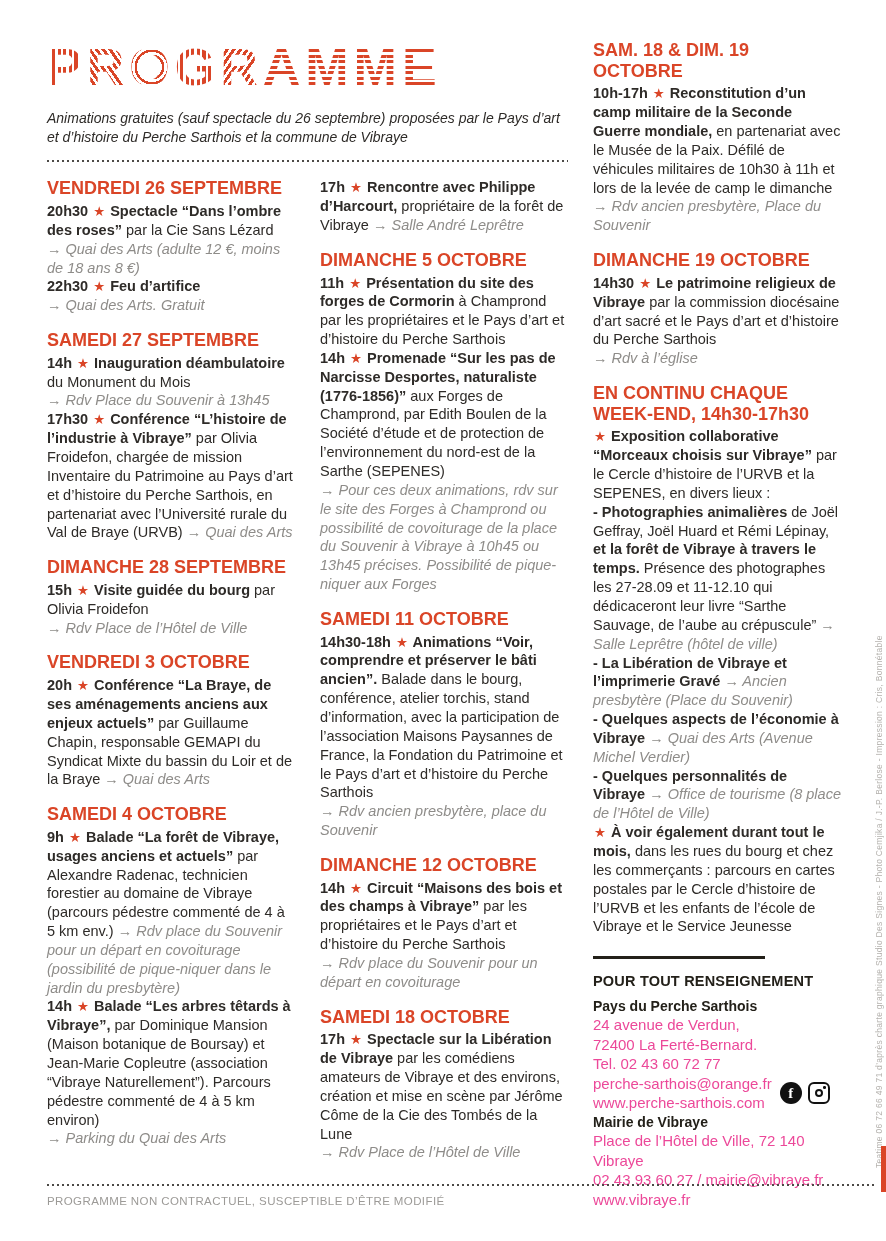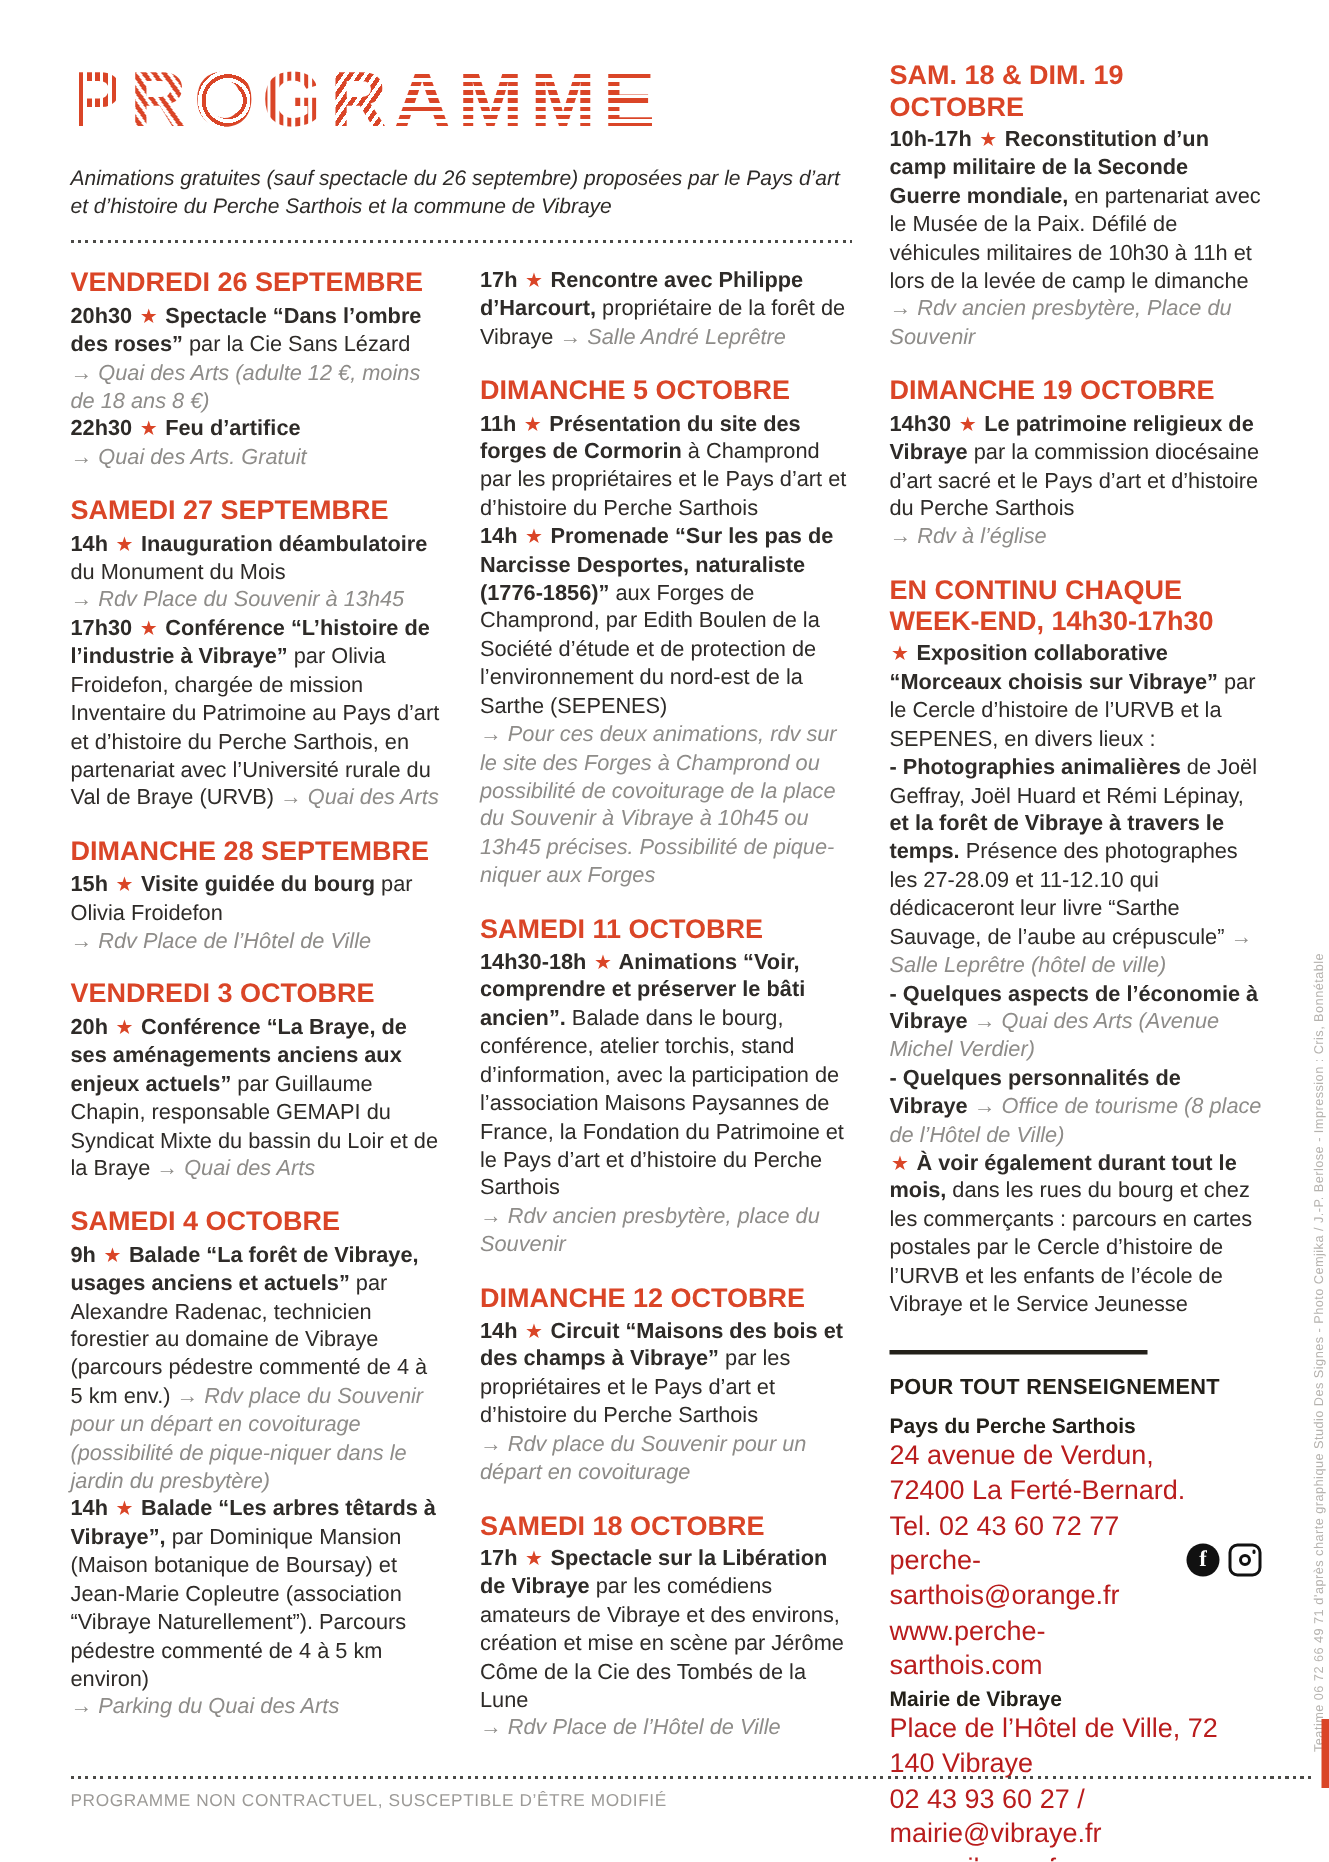--- a/index.html
+++ b/index.html
@@ -63,22 +63,22 @@
   .event{font-size:14.5px;line-height:1.3;margin:0;}
   .event .b{font-weight:700;color:var(--text);}
   .event .r{font-weight:400;color:var(--text);}
   .event .i{font-style:italic;color:var(--muted);}
   .event .star{color:var(--accent);font-size:.92em;padding:0 1px;}
   
   .contact{margin-top:20px;}
   .rule{width:172px;height:3px;background:#232019;margin-bottom:14px;}
   .contact-heading{font-size:14.5px;font-weight:800;letter-spacing:.2px;margin-bottom:8px;color:#232019;}
   .org-name{font-size:14px;font-weight:700;color:#232019;line-height:1.3;}
-  .org-line{font-size:18px;color:#b91c1c;line-height:1.3;}
-  .org-flex{display:flex;align-items:flex-start;gap:8px;}
+  .org-line{font-size:15px;color:#ec4899;line-height:1.3;}
+  .org-flex{display:flex;align-items:center;gap:8px;}
   .icons-row{display:flex;gap:6px;align-items:center;}
   .fb{width:22px;height:22px;border-radius:50%;background:#111;color:#fff;
       display:inline-flex;align-items:center;justify-content:center;
       font-weight:700;font-size:15px;font-family:"Liberation Serif",serif;}
   .ig{width:22px;height:22px;border:2.5px solid #111;border-radius:6px;position:relative;display:inline-block;}
   .ig-lens{position:absolute;left:50%;top:50%;width:8px;height:8px;border:2px solid #111;border-radius:50%;transform:translate(-50%,-50%);}
   .ig-dot{position:absolute;right:2px;top:2px;width:2.5px;height:2.5px;background:#111;border-radius:50%;}
   
   .footer{position:absolute;left:47px;right:12px;bottom:34px;}
   .footer .dotted{margin-top:0;}
@@ -148,20 +148,21 @@
   <div class="col">
     <div class="sections">
         <h2 class="datehead">SAM. 18 &amp; DIM. 19 OCTOBRE</h2>
         <p class="event"><span class="b">10h-17h </span><span class="star">★</span><span class="b"> Reconstitution d’un camp militaire de la Seconde Guerre mondiale,</span><span class="r"> en partenariat avec le Musée de la Paix. Défilé de véhicules militaires de 10h30 à 11h et lors de la levée de camp le dimanche </span><span class="i">→ Rdv ancien presbytère, Place du Souvenir</span></p>
         <h2 class="datehead">DIMANCHE 19 OCTOBRE</h2>
         <p class="event"><span class="b">14h30 </span><span class="star">★</span><span class="b"> Le patrimoine religieux de Vibraye</span><span class="r"> par la commission diocésaine d’art sacré et le Pays d’art et d’histoire du Perche Sarthois</span></p>
         <p class="event"><span class="i">→ Rdv à l’église</span></p>
         <h2 class="datehead">EN CONTINU CHAQUE WEEK-END, 14h30-17h30</h2>
         <p class="event"><span class="star">★</span><span class="b"> Exposition collaborative “Morceaux choisis sur Vibraye”</span><span class="r"> par le Cercle d’histoire de l’URVB et la SEPENES, en divers lieux :</span></p>
         <p class="event"><span class="b">- Photographies animalières</span><span class="r"> de Joël Geffray, Joël Huard et Rémi Lépinay, </span><span class="b">et la forêt de Vibraye à travers le temps.</span><span class="r"> Présence des photographes les 27-28.09 et 11-12.10 qui dédicaceront leur livre “Sarthe Sauvage, de l’aube au crépuscule” </span><span class="i">→ Salle Leprêtre (hôtel de ville)</span></p>
+        <p class="event"><span class="b">- La Libération de Vibraye et l’imprimerie Gravé </span><span class="i">→ Ancien presbytère (Place du Souvenir)</span></p>
         <p class="event"><span class="b">- Quelques aspects de l’économie à Vibraye </span><span class="i">→ Quai des Arts (Avenue Michel Verdier)</span></p>
         <p class="event"><span class="b">- Quelques personnalités de Vibraye </span><span class="i">→ Office de tourisme (8 place de l’Hôtel de Ville)</span></p>
         <p class="event"><span class="star">★</span><span class="b"> À voir également durant tout le mois,</span><span class="r"> dans les rues du bourg et chez les commerçants : parcours en cartes postales par le Cercle d’histoire de l’URVB et les enfants de l’école de Vibraye et le Service Jeunesse</span></p>
       </div>
 
     <div class="contact">
       <div class="rule"></div>
       <h3 class="contact-heading">POUR TOUT RENSEIGNEMENT</h3>
 
       <div>

